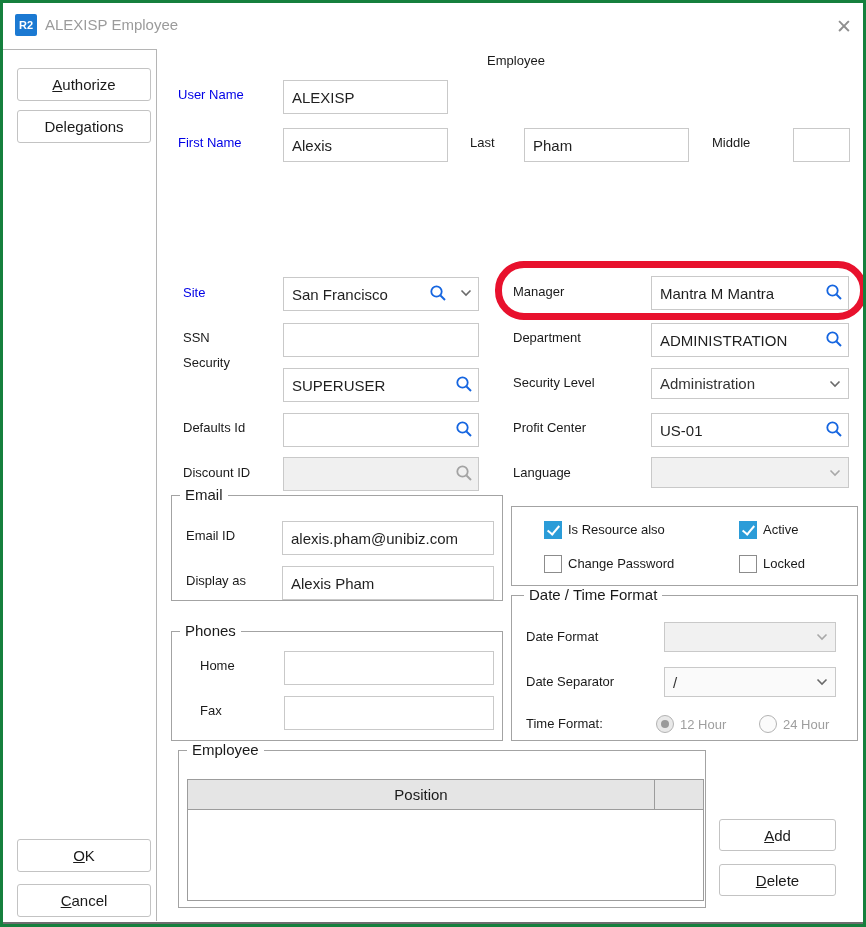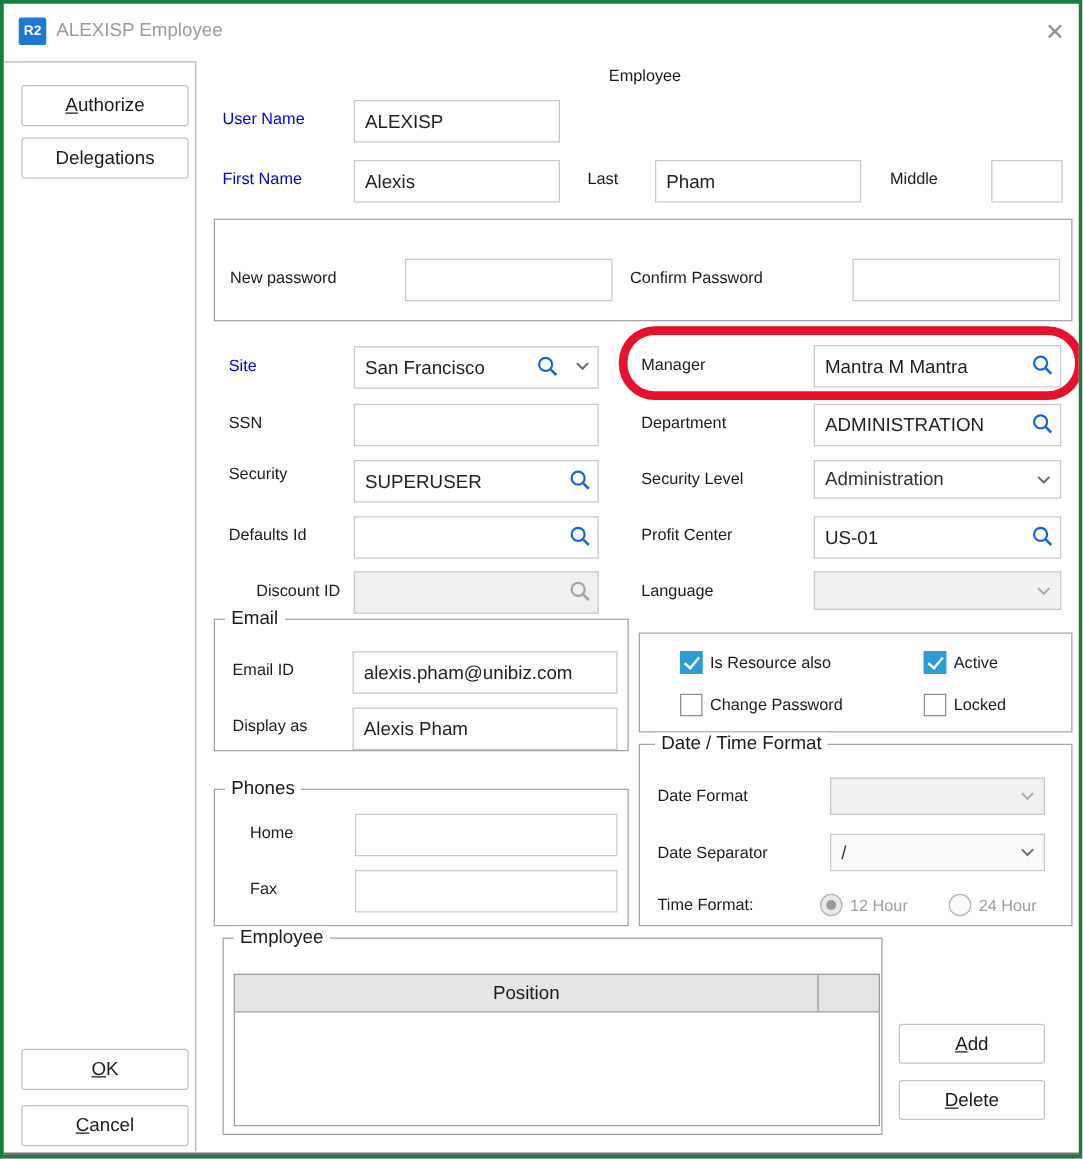--- a/index.html
+++ b/index.html
@@ -72,30 +72,20 @@
   </div>
   <div class="lbl" style="left:467px;top:132px;">Last</div>
   <div class="field" style="left:521px;top:125px;width:165px;height:31px;">
     <input value="Pham" style="">
   </div>
   <div class="lbl" style="left:709px;top:132px;">Middle</div>
   <div class="field" style="left:790px;top:125px;width:57px;height:31px;">
     <input value="" style="">
   </div>
 
-  <div class="groupbox" style="left:168px;top:172px;width:687px;height:82px;">
-    <div class="lbl" style="left:12px;top:38px;">New password</div>
-    <div class="field" style="left:152px;top:31px;width:166px;height:31px;">
-      <input value="" style="">
-    </div>
-    <div class="lbl" style="left:332px;top:38px;">Confirm Password</div>
-    <div class="field" style="left:510px;top:31px;width:166px;height:31px;">
-      <input value="" style="">
-    </div>
-  </div>
 
   <div class="lbl blue" style="left:180px;top:282px;">Site</div>
   <div class="field" style="left:280px;top:274px;width:196px;height:32px;">
     <input style="padding-right: 56px;" value="San Francisco">
     <span class="ic ic-blue" style="right:32px;">
         <svg width="18" height="18" viewBox="0 0 18 18">
           <circle cx="7.5" cy="7.5" r="5.2" fill="none" stroke="currentColor" stroke-width="1.8"></circle>
           <line x1="11.5" y1="11.5" x2="16" y2="16" stroke="currentColor" stroke-width="2"></line>
         </svg>
       </span>
@@ -126,21 +116,21 @@
   <div class="field" style="left:648px;top:320px;width:198px;height:31px;">
     <input style="padding-right: 28px;" value="ADMINISTRATION">
     <span class="ic ic-blue" style="right:6px;">
         <svg width="18" height="18" viewBox="0 0 18 18">
           <circle cx="7.5" cy="7.5" r="5.2" fill="none" stroke="currentColor" stroke-width="1.8"></circle>
           <line x1="11.5" y1="11.5" x2="16" y2="16" stroke="currentColor" stroke-width="2"></line>
         </svg>
       </span>
   </div>
 
-  <div class="lbl" style="left:180px;top:368px;">Security</div>
+  <div class="lbl" style="left:180px;top:352px;">Security</div>
   <div class="field" style="left:280px;top:365px;width:196px;height:31px;">
     <input style="padding-right: 28px;" value="SUPERUSER">
     <span class="ic ic-blue" style="right:6px;">
         <svg width="18" height="18" viewBox="0 0 18 18">
           <circle cx="7.5" cy="7.5" r="5.2" fill="none" stroke="currentColor" stroke-width="1.8"></circle>
           <line x1="11.5" y1="11.5" x2="16" y2="16" stroke="currentColor" stroke-width="2"></line>
         </svg>
       </span>
   </div>
 
@@ -169,21 +159,21 @@
   <div class="field" style="left:648px;top:410px;width:198px;height:31px;">
     <input style="padding-right: 28px;" value="US-01">
     <span class="ic ic-blue" style="right:6px;">
         <svg width="18" height="18" viewBox="0 0 18 18">
           <circle cx="7.5" cy="7.5" r="5.2" fill="none" stroke="currentColor" stroke-width="1.8"></circle>
           <line x1="11.5" y1="11.5" x2="16" y2="16" stroke="currentColor" stroke-width="2"></line>
         </svg>
       </span>
   </div>
 
-  <div class="lbl" style="left:180px;top:462px;margin-left:22px;">Discount ID</div>
+  <div class="lbl" style="left:180px;top:462px;">Discount ID</div>
   <div class="field" style="left:280px;top:454px;width:196px;height:31px;">
     <input class="dis" style="padding-right: 28px;" value="">
     <span class="ic ic-grey" style="right:6px;">
         <svg width="18" height="18" viewBox="0 0 18 18">
           <circle cx="7.5" cy="7.5" r="5.2" fill="none" stroke="currentColor" stroke-width="1.8"></circle>
           <line x1="11.5" y1="11.5" x2="16" y2="16" stroke="currentColor" stroke-width="2"></line>
         </svg>
       </span>
   </div>
 

